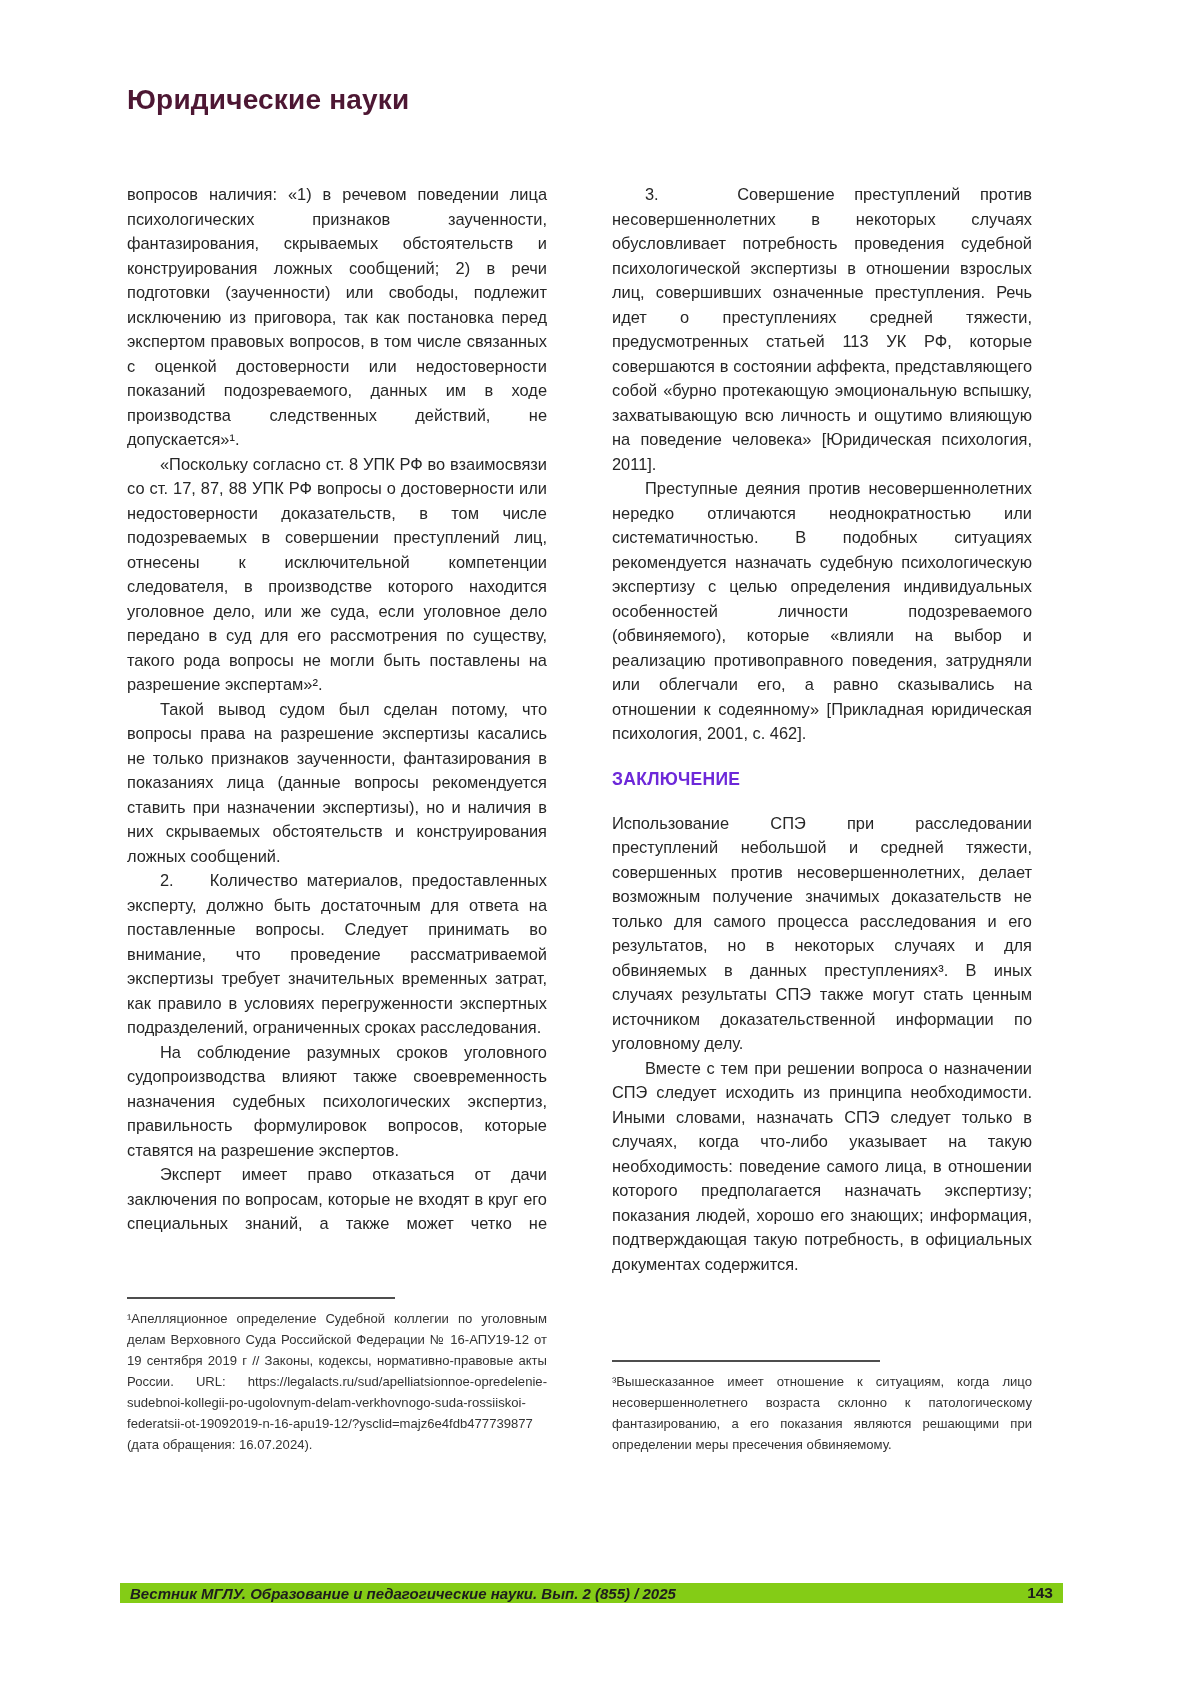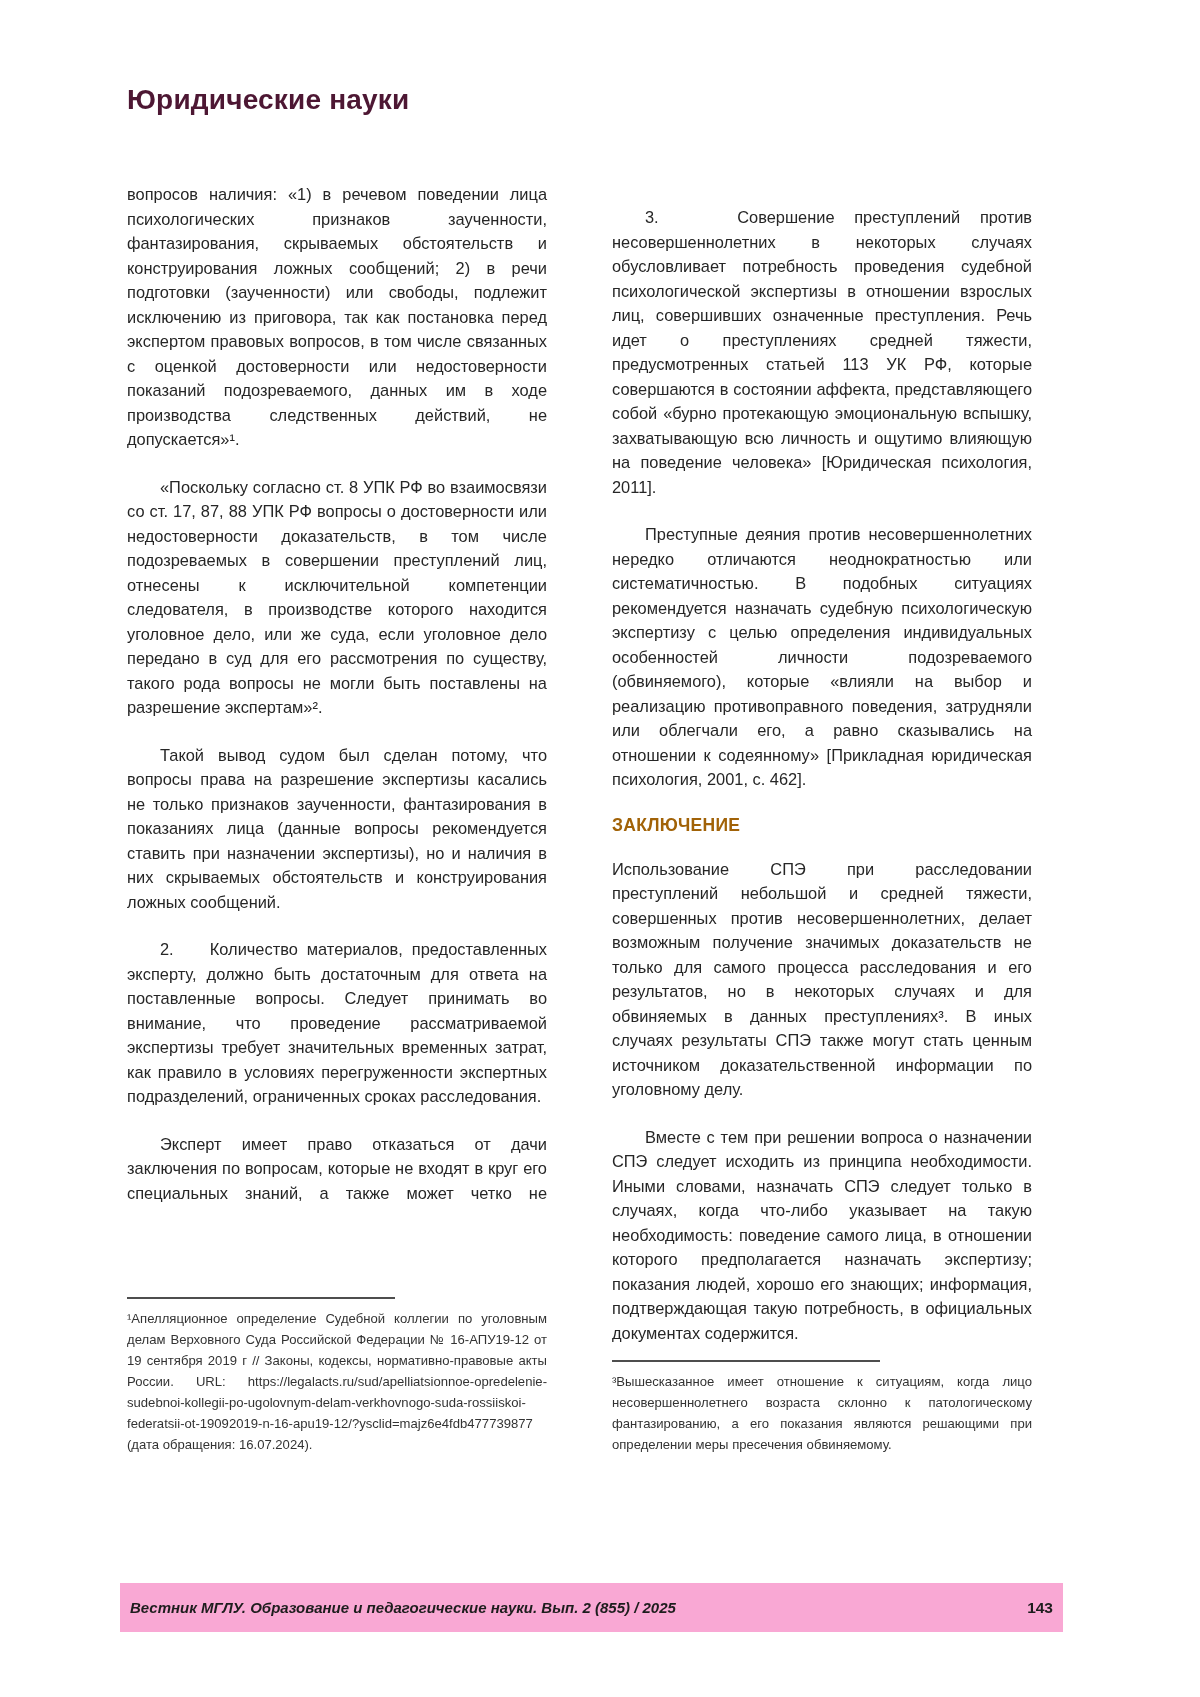--- a/index.html
+++ b/index.html
@@ -32,27 +32,27 @@
     display:flex;
     flex-direction:column;
   }
   .para{
     margin:0;
     font-size:16.4px;
     line-height:24.5px;
     text-align:justify;
     color:#262626;
   }
-  .para.indent{text-indent:33px;margin-top:23px;}
+  .para.indent{text-indent:33px;}
   .para.jlast{text-align-last:justify;}
   .conclusion-heading{
     margin:23px 0 21px 0;
     font-size:17.5px;
     font-weight:bold;
-    color:#a16207;
+    color:#6d28d9;
     letter-spacing:0.3px;
   }
   .footnotes{
     margin-top:auto;
   }
   .fn-divider{
     width:268px;
     height:0;
     border-top:2px solid #4e4e4e;
     margin:0 0 9px 0;
@@ -61,22 +61,22 @@
     margin:0 0 7px 0;
     font-size:13.1px;
     line-height:21px;
     text-align:justify;
     color:#333333;
     overflow-wrap:break-word;
   }
   .footer-bar{
     position:absolute;
     left:120px;top:1583px;
-    width:943px;height:49px;
-    background:#f9a8d4;
+    width:943px;height:20px;
+    background:#84cc16;
     display:flex;
     align-items:center;
     justify-content:space-between;
     padding:0 10px;
     box-sizing:border-box;
   }
   .footer-journal{
     font-style:italic;
     font-weight:bold;
     font-size:15px;
@@ -97,20 +97,21 @@
   <div class="section-title">Юридические науки</div>
 
   <div class="columns">
 
     <div class="col">
       <div>
           <p class="para">вопросов наличия: «1) в речевом поведении лица психологических признаков заученности, фантазирования, скрываемых обстоятельств и конструирования ложных сообщений; 2) в речи подготовки (заученности) или свободы, подлежит исключению из приговора, так как постановка перед экспертом правовых вопросов, в том числе связанных с оценкой достоверности или недостоверности показаний подозреваемого, данных им в ходе производства следственных действий, не допускается»¹.</p>
           <p class="para indent">«Поскольку согласно ст. 8 УПК РФ во взаимосвязи со ст. 17, 87, 88 УПК РФ вопросы о достоверности или недостоверности доказательств, в том числе подозреваемых в совершении преступлений лиц, отнесены к исключительной компетенции следователя, в производстве которого находится уголовное дело, или же суда, если уголовное дело передано в суд для его рассмотрения по существу, такого рода вопросы не могли быть поставлены на разрешение экспертам»².</p>
           <p class="para indent">Такой вывод судом был сделан потому, что вопросы права на разрешение экспертизы касались не только признаков заученности, фантазирования в показаниях лица (данные вопросы рекомендуется ставить при назначении экспертизы), но и наличия в них скрываемых обстоятельств и конструирования ложных сообщений.</p>
           <p class="para indent">2.&nbsp;&nbsp;&nbsp;&nbsp;Количество материалов, предоставленных эксперту, должно быть достаточным для ответа на поставленные вопросы. Следует принимать во внимание, что проведение рассматриваемой экспертизы требует значительных временных затрат, как правило в условиях перегруженности экспертных подразделений, ограниченных сроках расследования.</p>
+          <p class="para indent">На соблюдение разумных сроков уголовного судопроизводства влияют также своевременность назначения судебных психологических экспертиз, правильность формулировок вопросов, которые ставятся на разрешение экспертов.</p>
           <p class="para indent jlast">Эксперт имеет право отказаться от дачи заключения по вопросам, которые не входят в круг его специальных знаний, а также может четко не</p>
         </div>
       <div class="footnotes">
         <div class="fn-divider"></div>
         <div>
             <p class="footnote">¹Апелляционное определение Судебной коллегии по уголовным делам Верховного Суда Российской Федерации № 16-АПУ19-12 от 19 сентября 2019 г // Законы, кодексы, нормативно-правовые акты России. URL: https://legalacts.ru/sud/apelliatsionnoe-opredelenie-sudebnoi-kollegii-po-ugolovnym-delam-verkhovnogo-suda-rossiiskoi-federatsii-ot-19092019-n-16-apu19-12/?ysclid=majz6e4fdb477739877 (дата обращения: 16.07.2024).</p>
           </div>
       </div>
     </div>
 

